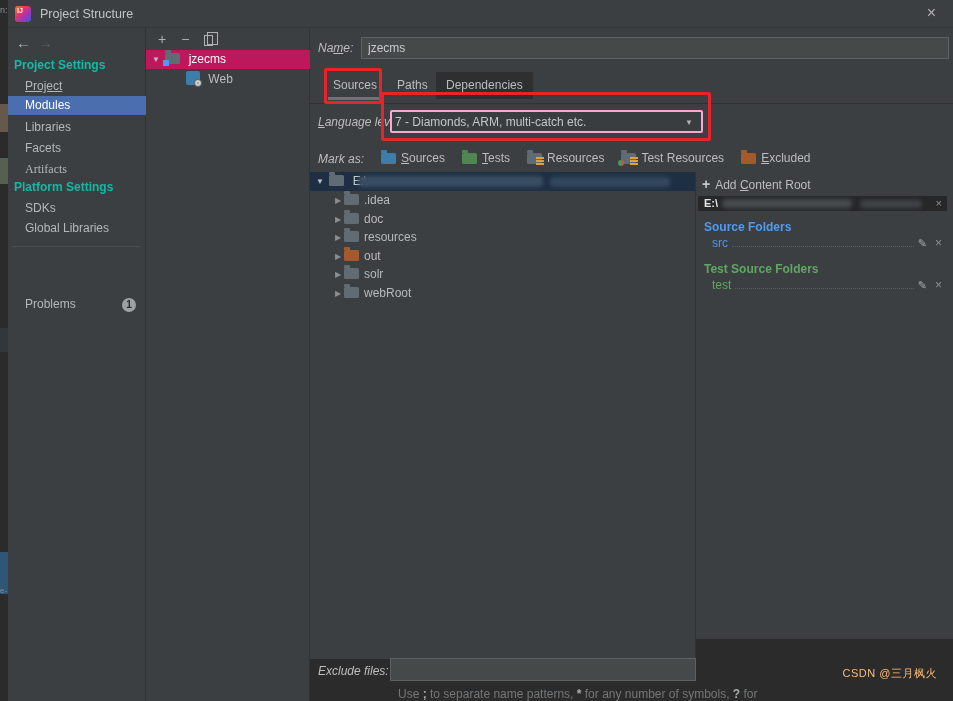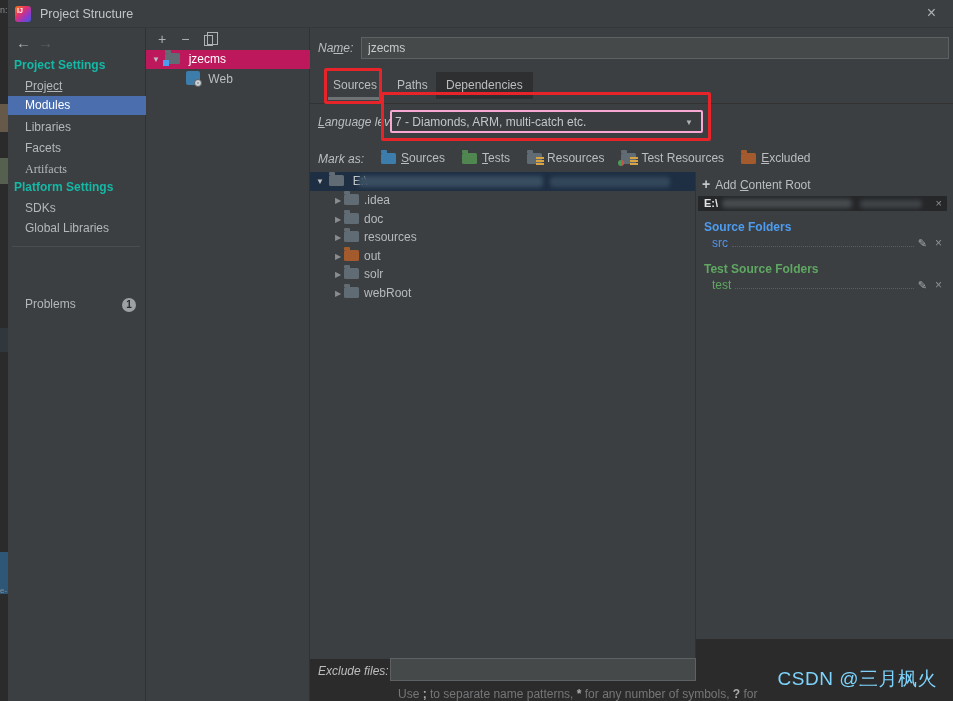--- a/index.html
+++ b/index.html
@@ -98,21 +98,21 @@
   .fold-row .lbl.green { color:#5FA762; }
   .fold-row .leader { flex:1; border-bottom:1px dotted #5A5E60; margin:0 4px 3px 4px; }
   .fold-row .pencil { color:#A6A9AB; font-size:11px; margin-right:8px; cursor:pointer; }
   .fold-row .x { color:#8F9294; cursor:pointer; }
 
   .hint { position:absolute; color:#747678;text-align:right; }
   .hint b { color:#A9ABAD; font-weight:bold; }
 
   .annot { position:absolute; border:3px solid #E8242B; border-radius:2px; pointer-events:none; }
 
-  .watermark { position:absolute; right:16px; top:666px; font-size:19px; color:#7dd3fc; letter-spacing:0.5px; }
+  .watermark { position:absolute; right:16px; top:666px; font-size:11px; color:#fdba74; letter-spacing:0.5px; }
 </style>
 </head>
 <body>
 
 <div class="stage">
 
   <div class="edge-strip">
     <span class="frag-text" style="top:5px;">n:</span>
     <div class="frag" style="top:104px;height:28px;background:#66594A;"></div>
     <div class="frag" style="top:158px;height:26px;background:#55604F;"></div>

